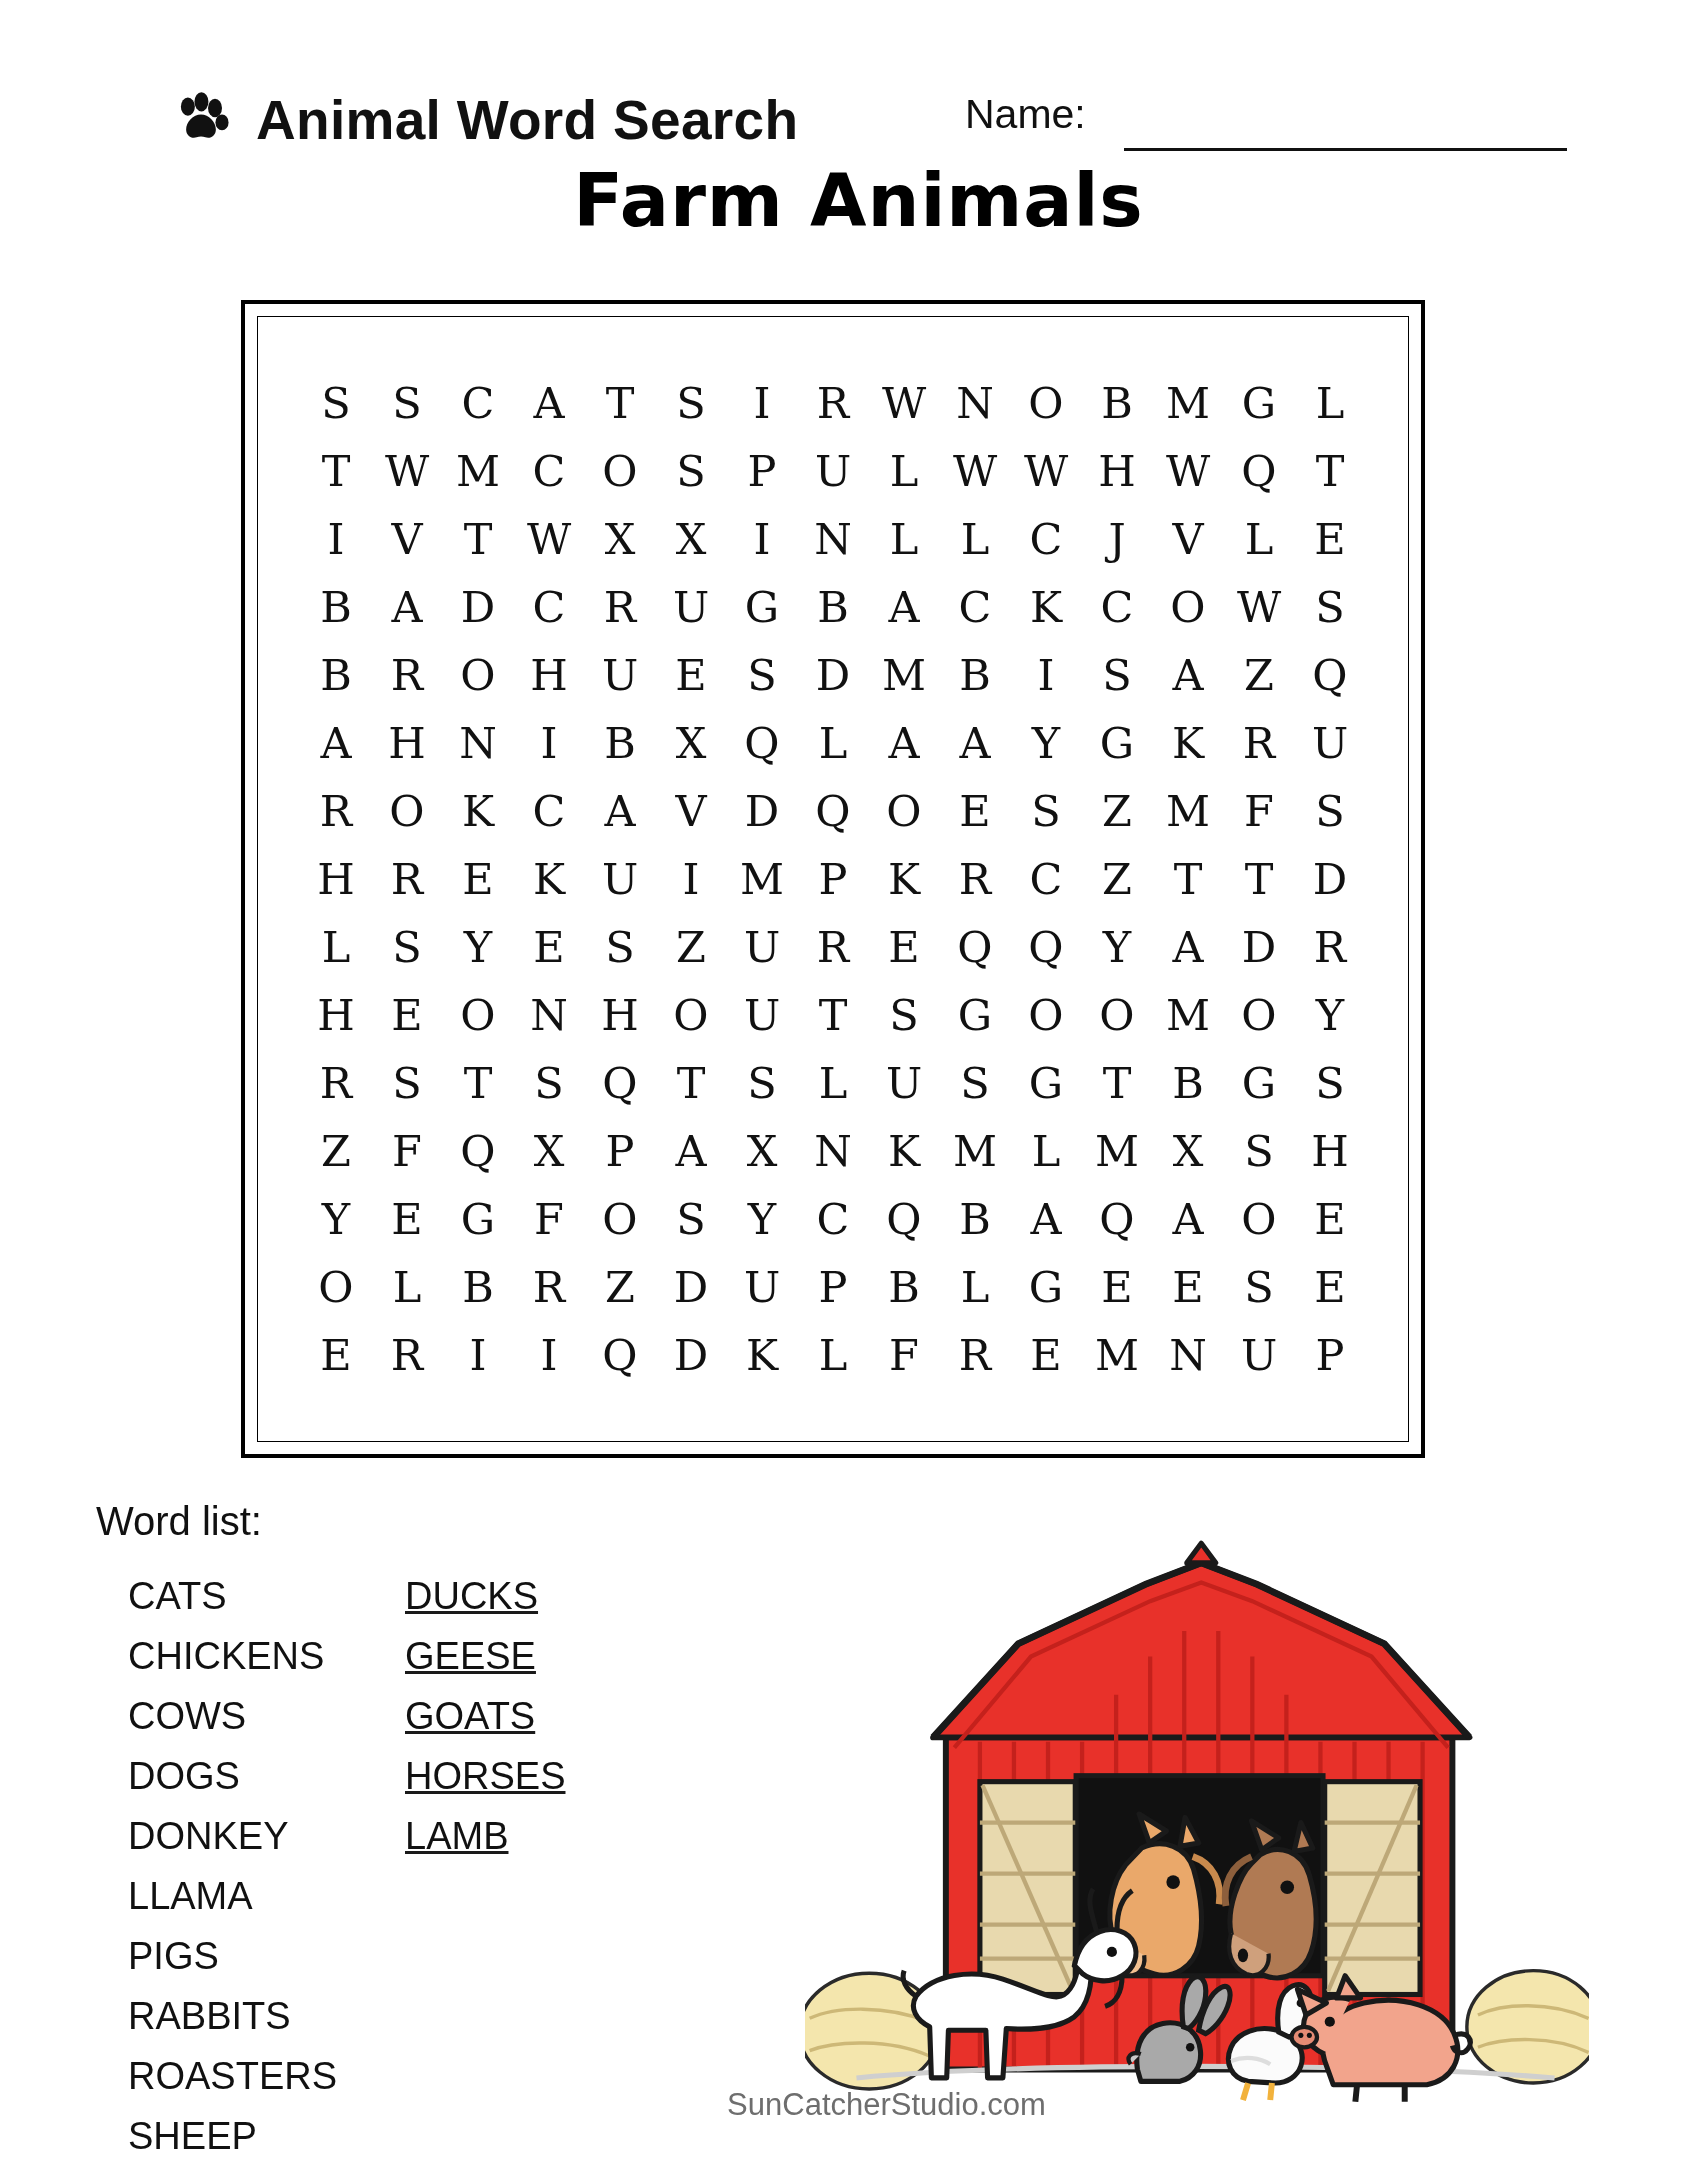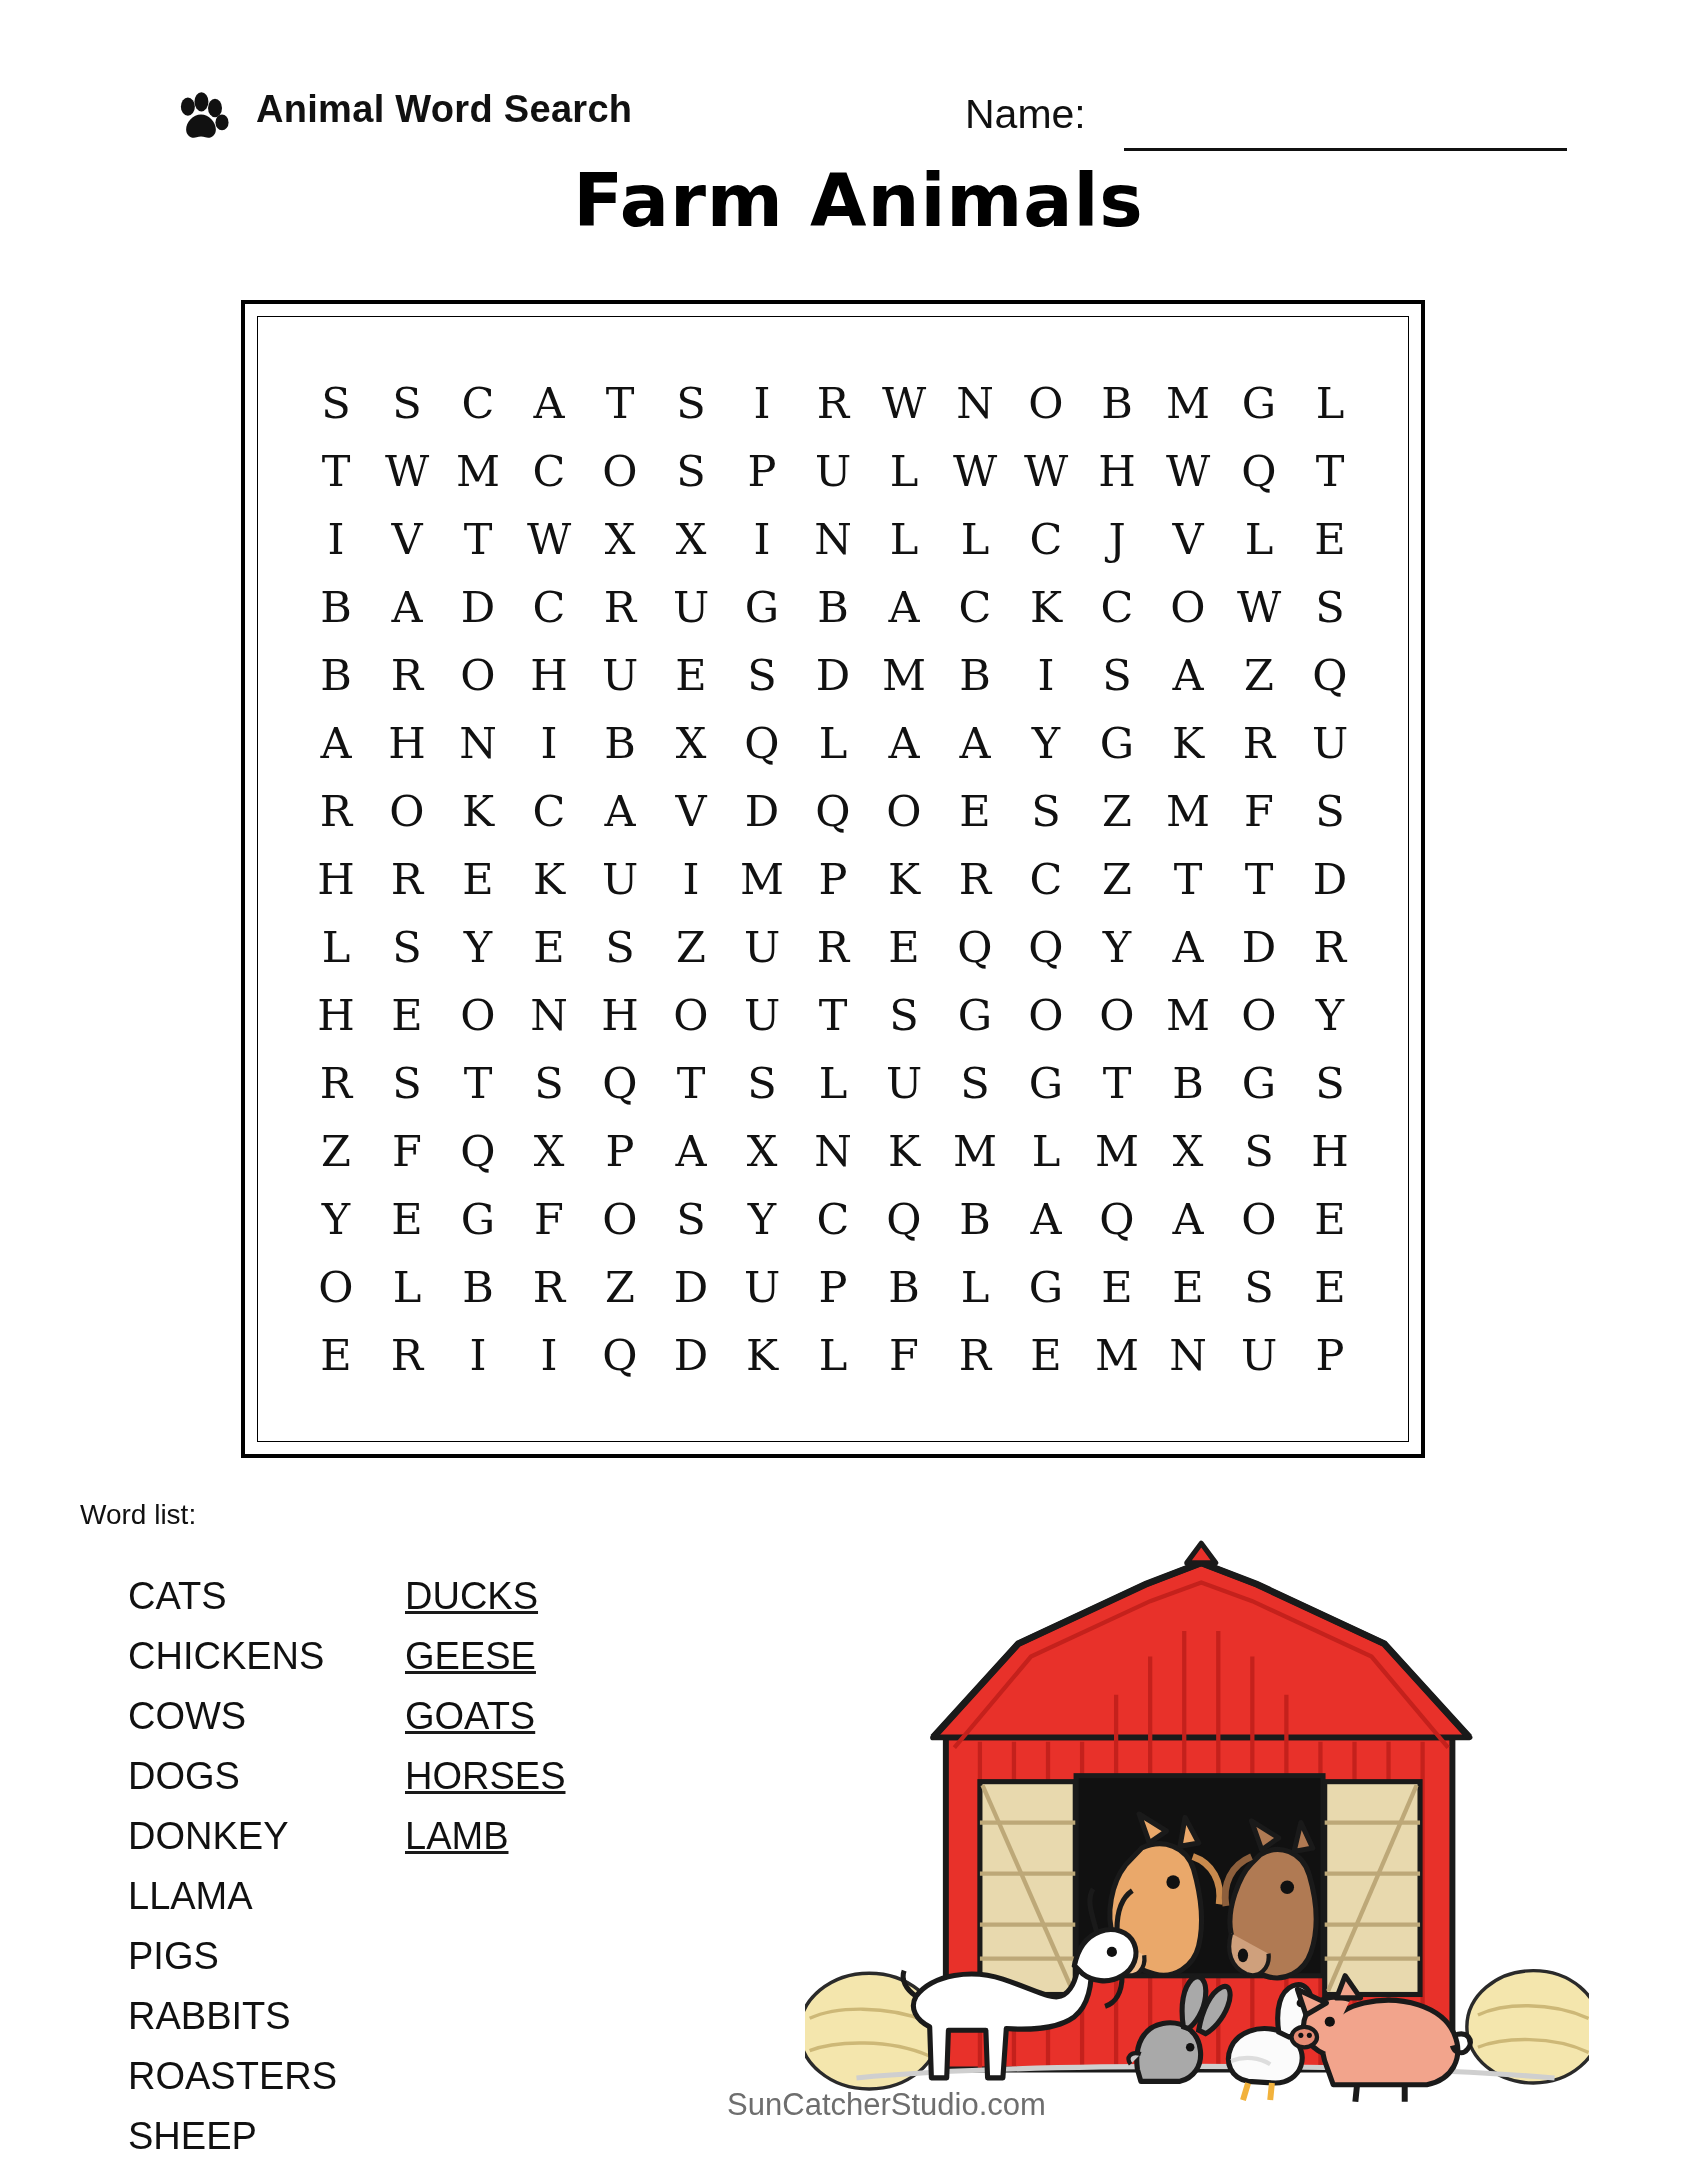--- a/index.html
+++ b/index.html
@@ -30,21 +30,21 @@
     position: absolute;
     left: 173px;
     top: 43px;
     width: 56px;
     height: 56px;
   }
   .header-title {
     position: absolute;
     left: 256px;
     top: 41px;
-    font-size: 38px;
+    font-size: 55px;
     font-weight: bold;
     letter-spacing: 0.3px;
     color: #111;
     white-space: nowrap;
   }
   .name-label {
     position: absolute;
     left: 965px;
     top: 44px;
     font-size: 41px;
@@ -109,23 +109,23 @@
     vertical-align: middle;
     font-family: "DejaVu Serif", serif;
     font-size: 43px;
     color: #111;
     padding: 0;
   }
 
   
   .wordlist-heading {
     position: absolute;
-    left: 80px;
+    left: 96px;
     top: 1499px;
-    font-size: 28px;
+    font-size: 40px;
     color: #111;
   }
   .wordlist {
     position: absolute;
     left: 128px;
     top: 1566px;
     width: 784px;
   }
   .wordlist-col {
     float: left;

